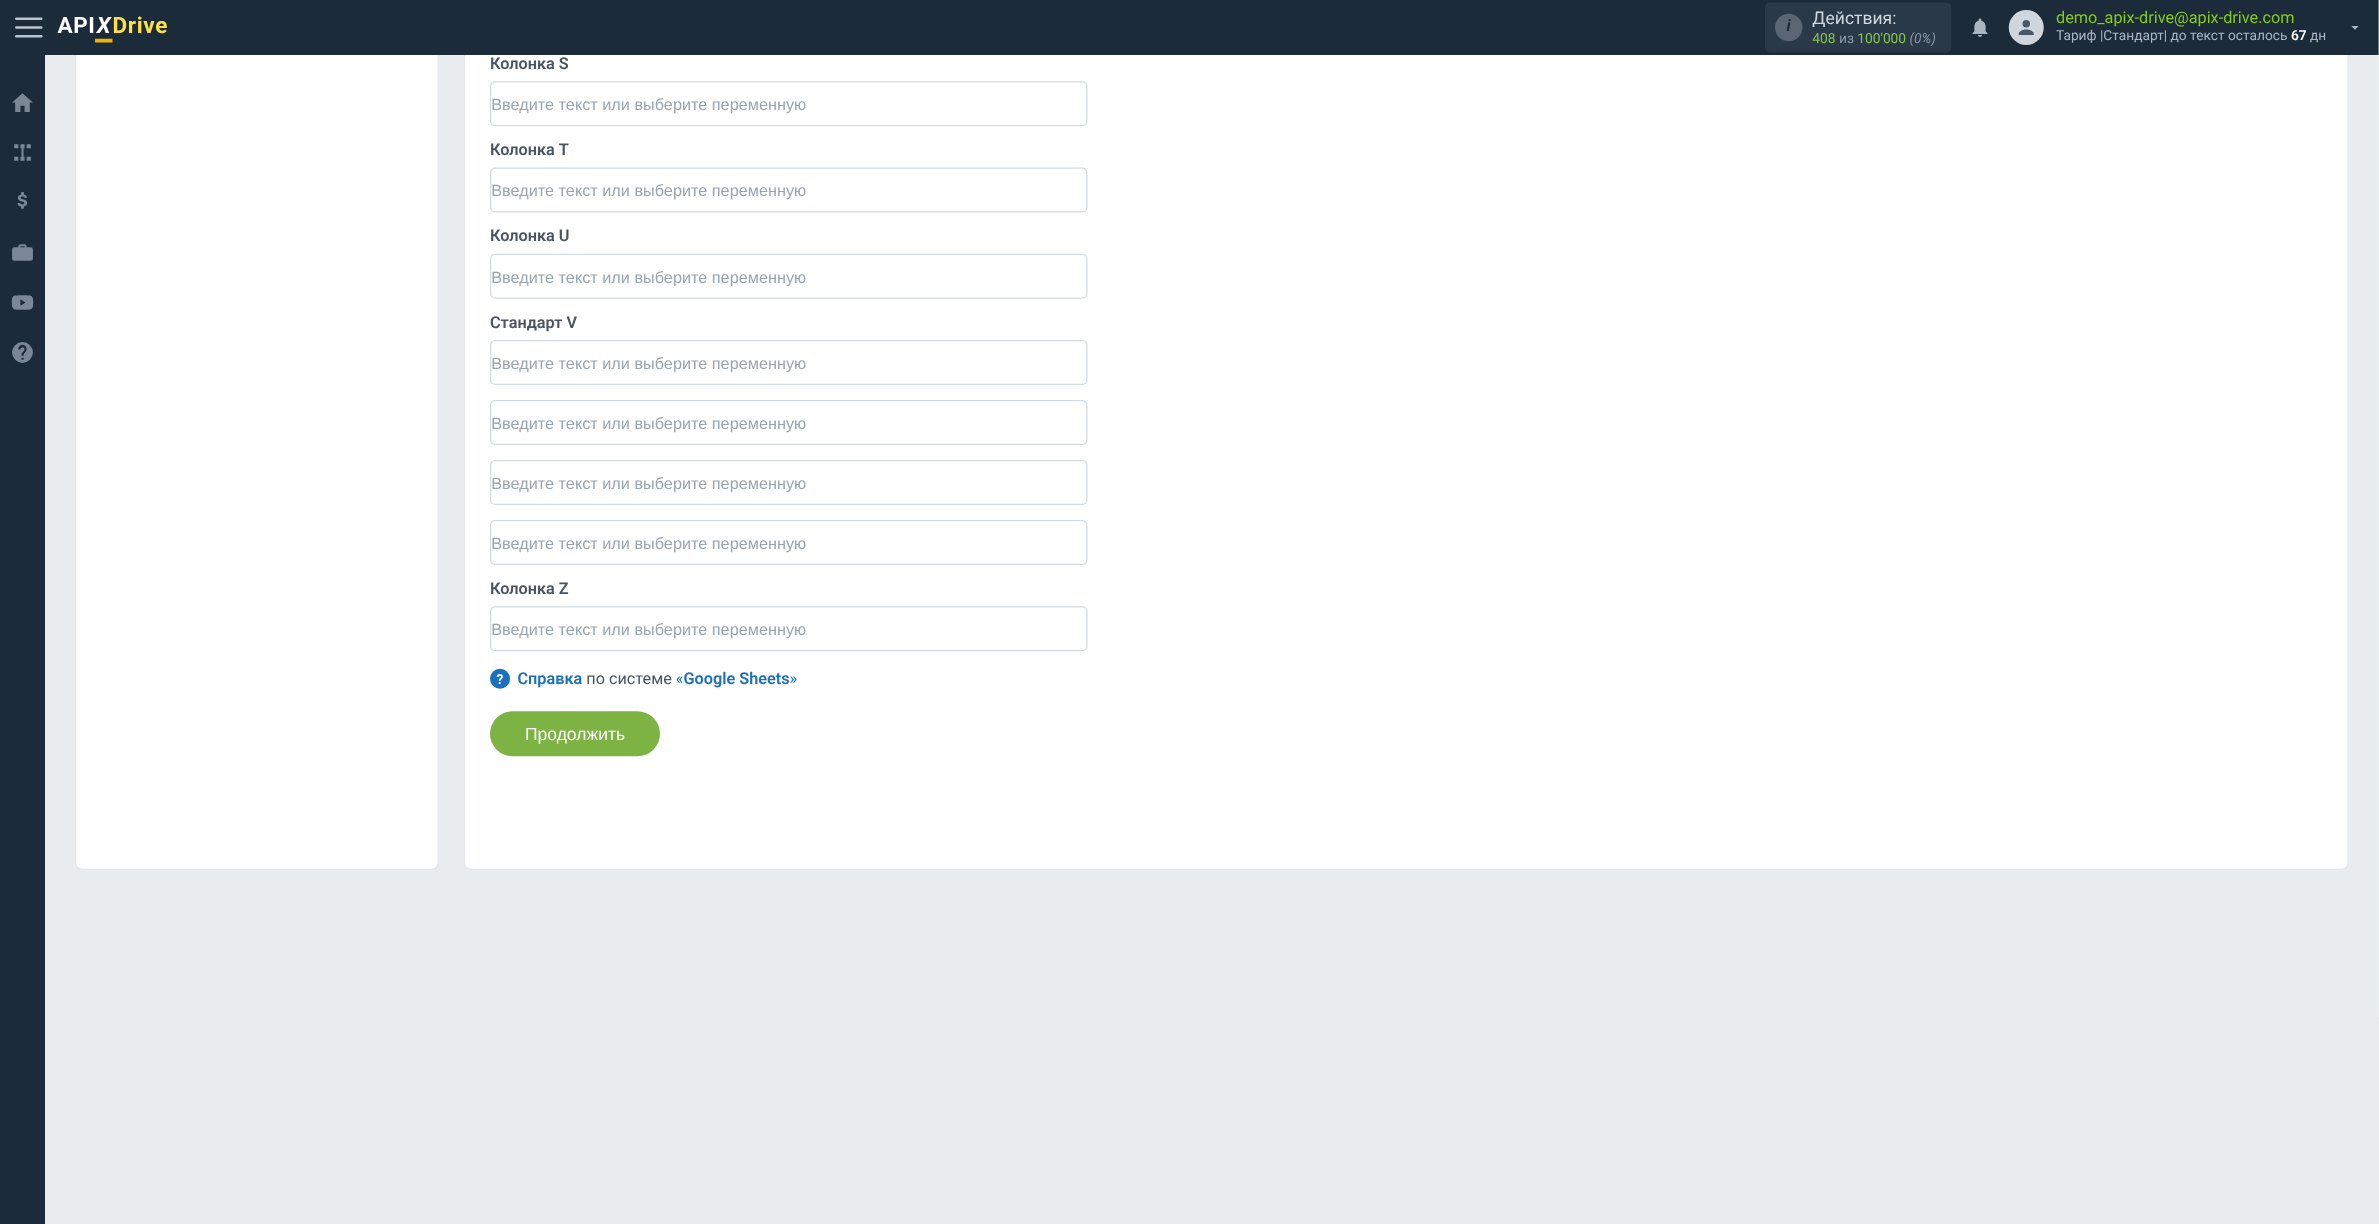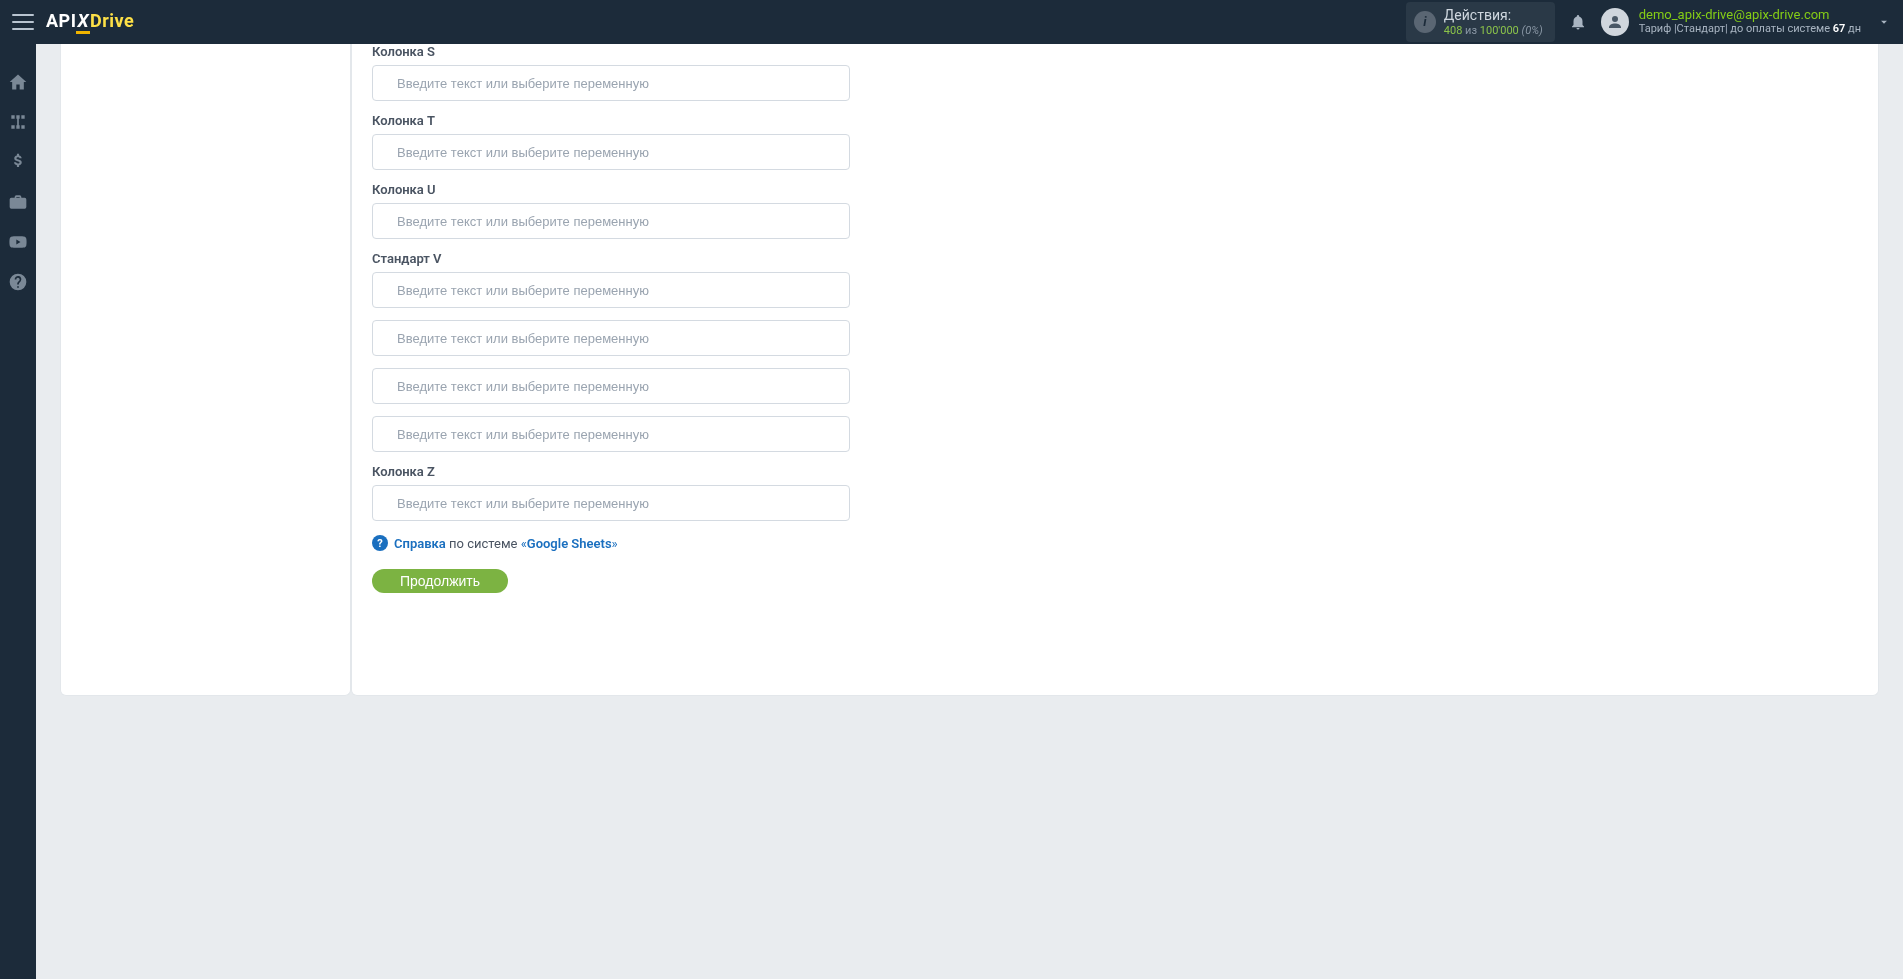--- a/index.html
+++ b/index.html
@@ -120,20 +120,21 @@
   width: 20px;
   height: 20px;
   fill: #7a8896;
   cursor: pointer;
 }
 
 .main {
   margin-left: 36px;
   padding: 0 24px 24px 24px;
   display: flex;
+  gap: 20px;
 }
 .panel-left {
   width: 291px;
   background: #fff;
   border-radius: 0 0 6px 6px;
   min-height: 652px;
   border: 1px solid #e3e7eb;
   border-top: none;
 }
 .panel-right {
@@ -150,21 +151,21 @@
   color: #4a5462;
   font-weight: 600;
   display: block;
   margin-bottom: 6px;
 }
 .form-input {
   width: 478px;
   height: 36px;
   border: 1px solid #d4dae1;
   border-radius: 4px;
-  padding: 0 24px;
+  padding: 0 0;
   font-size: 13px;
   color: #333;
 }
 .form-input::placeholder { color: #9aa4b0; }
 .help-link {
   display: flex;
   align-items: center;
   gap: 6px;
   font-size: 13px;
   margin-top: 14px;
@@ -186,21 +187,21 @@
 .help-link .t1 { color: #1a6fbf; font-weight: 600; }
 .help-link .t2 { color: #4a5462; }
 .help-link .t3 { color: #1a6fbf; }
 .help-link .t4 { color: #1a6fbf; font-weight: 600; margin-top: 37px; }
 .help-link .t5 { color: #1a6fbf; }
 .continue-btn {
   background: #7cb342;
   color: #fff;
   border: none;
   border-radius: 20px;
-  height: 24px;
+  height: 36px;
   padding: 0 28px;
   font-size: 14px;
   font-weight: 500;
   cursor: pointer;
 }
 </style>
 </head>
 <body>
 
 <div class="header">
@@ -232,21 +233,21 @@
       </svg>
     <div class="user-block">
       <div class="avatar">
         <svg viewBox="0 0 24 24">
             <path d="M12 12a4 4 0 1 0-4-4 4 4 0 0 0 4 4zm0 2c-4 0-8 2-8 5v1h16v-1c0-3-4-5-8-5z"></path>
           </svg>
       </div>
       <div class="user-text">
         <div class="user-email">demo_apix-drive@apix-drive.com</div>
         <div class="user-tariff">
-          <span>Тариф |Стандарт| до оплаты системе </span><span class="days">67</span><span> дн</span>
+          <span>Тариф |Стандарт| до текст осталось </span><span class="days">67</span><span> дн</span>
         </div>
       </div>
       <svg class="chevron-down" viewBox="0 0 24 24">
           <path d="M7 10l5 5 5-5z"></path>
         </svg>
     </div>
   </div>
 </div>
 
 <div class="sidebar">

